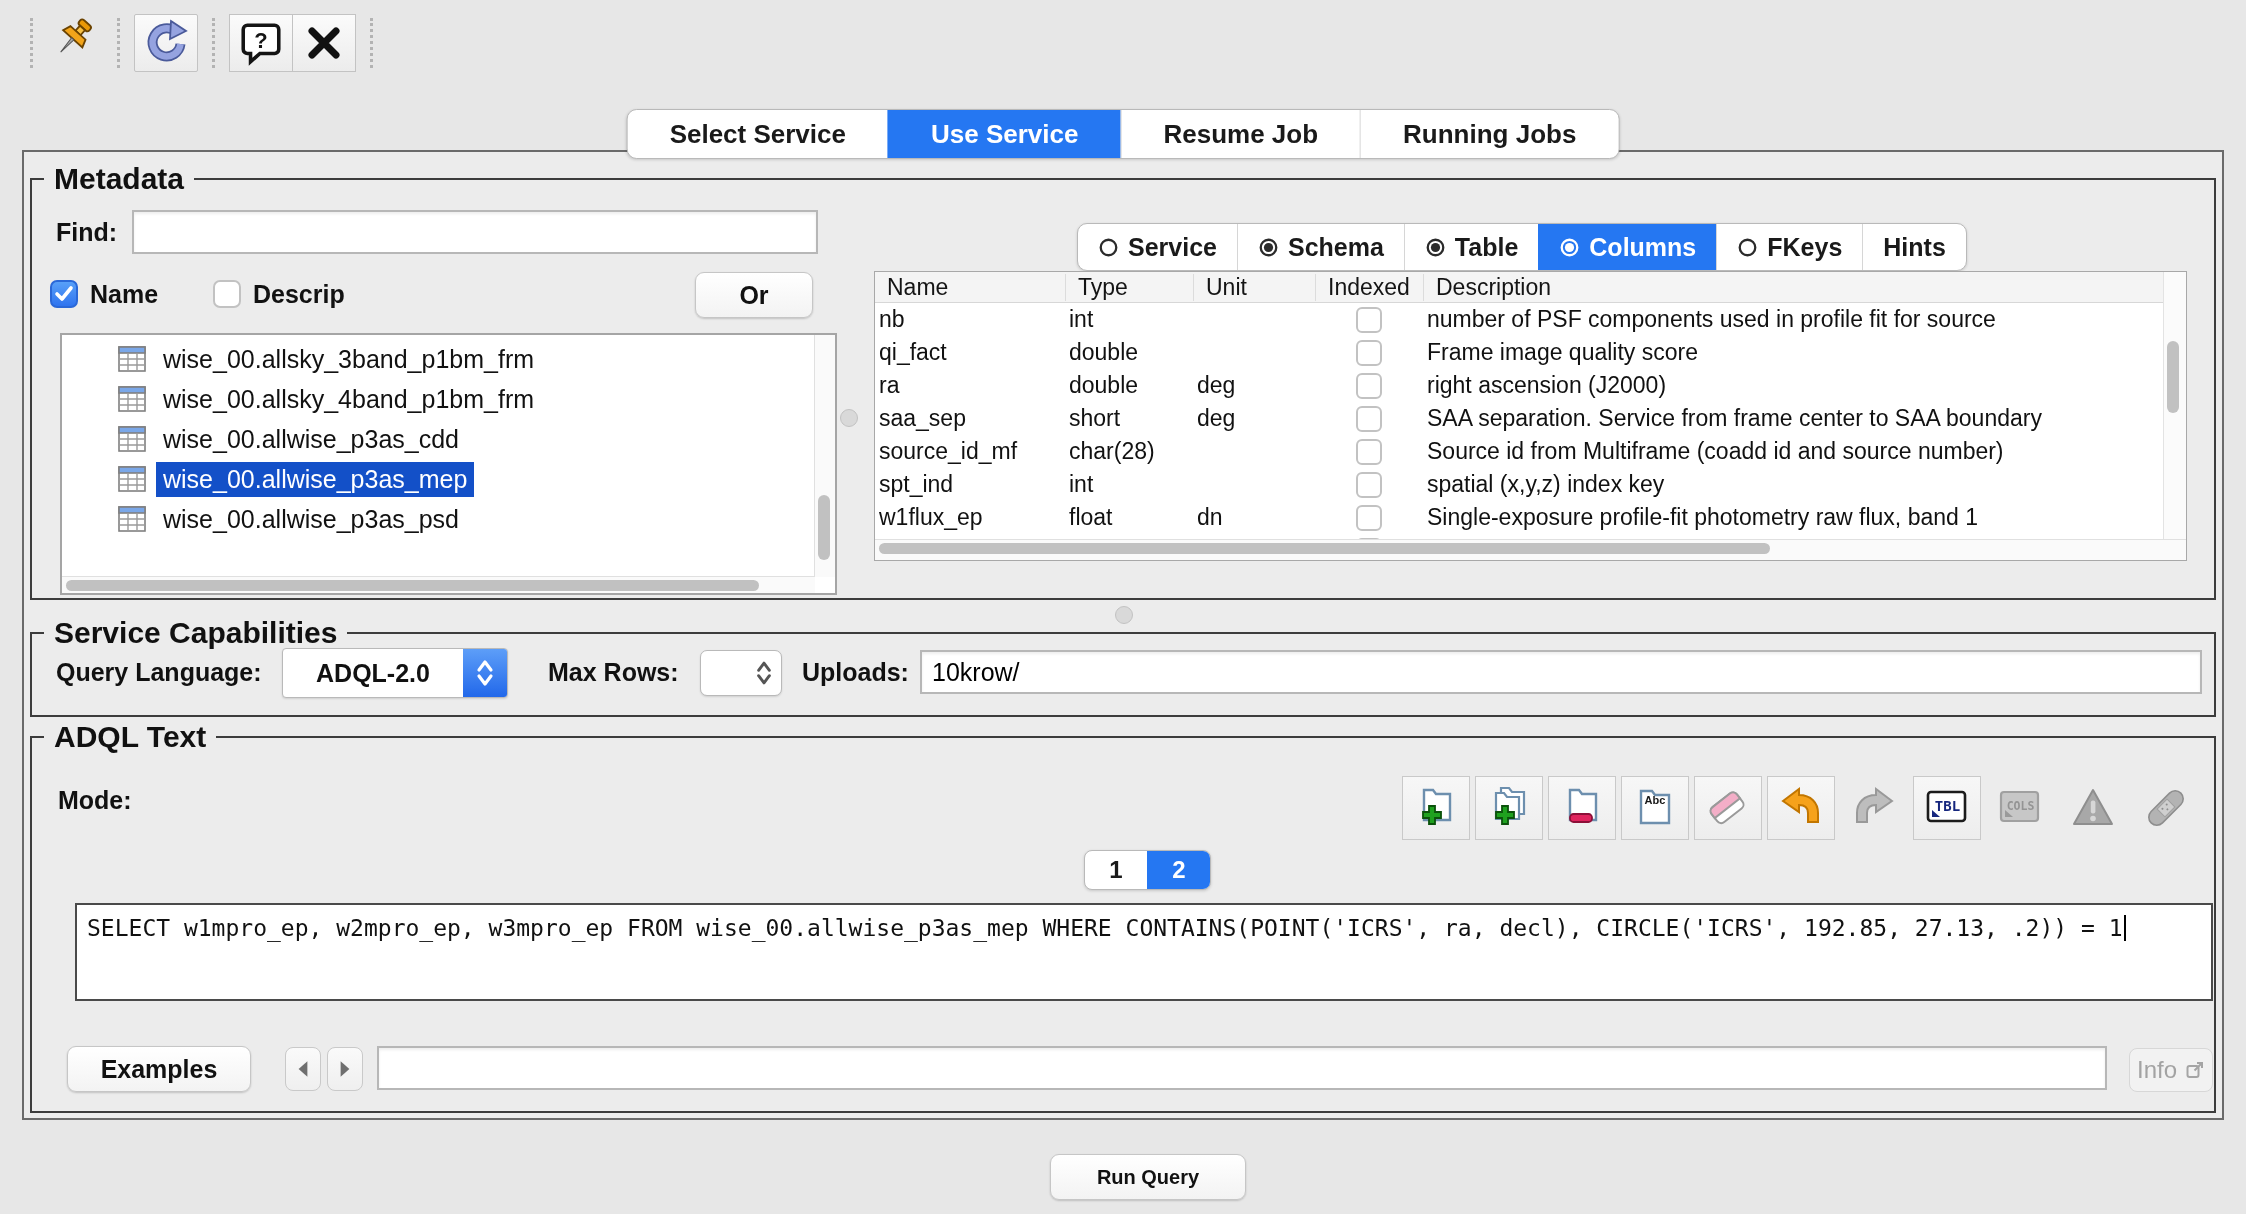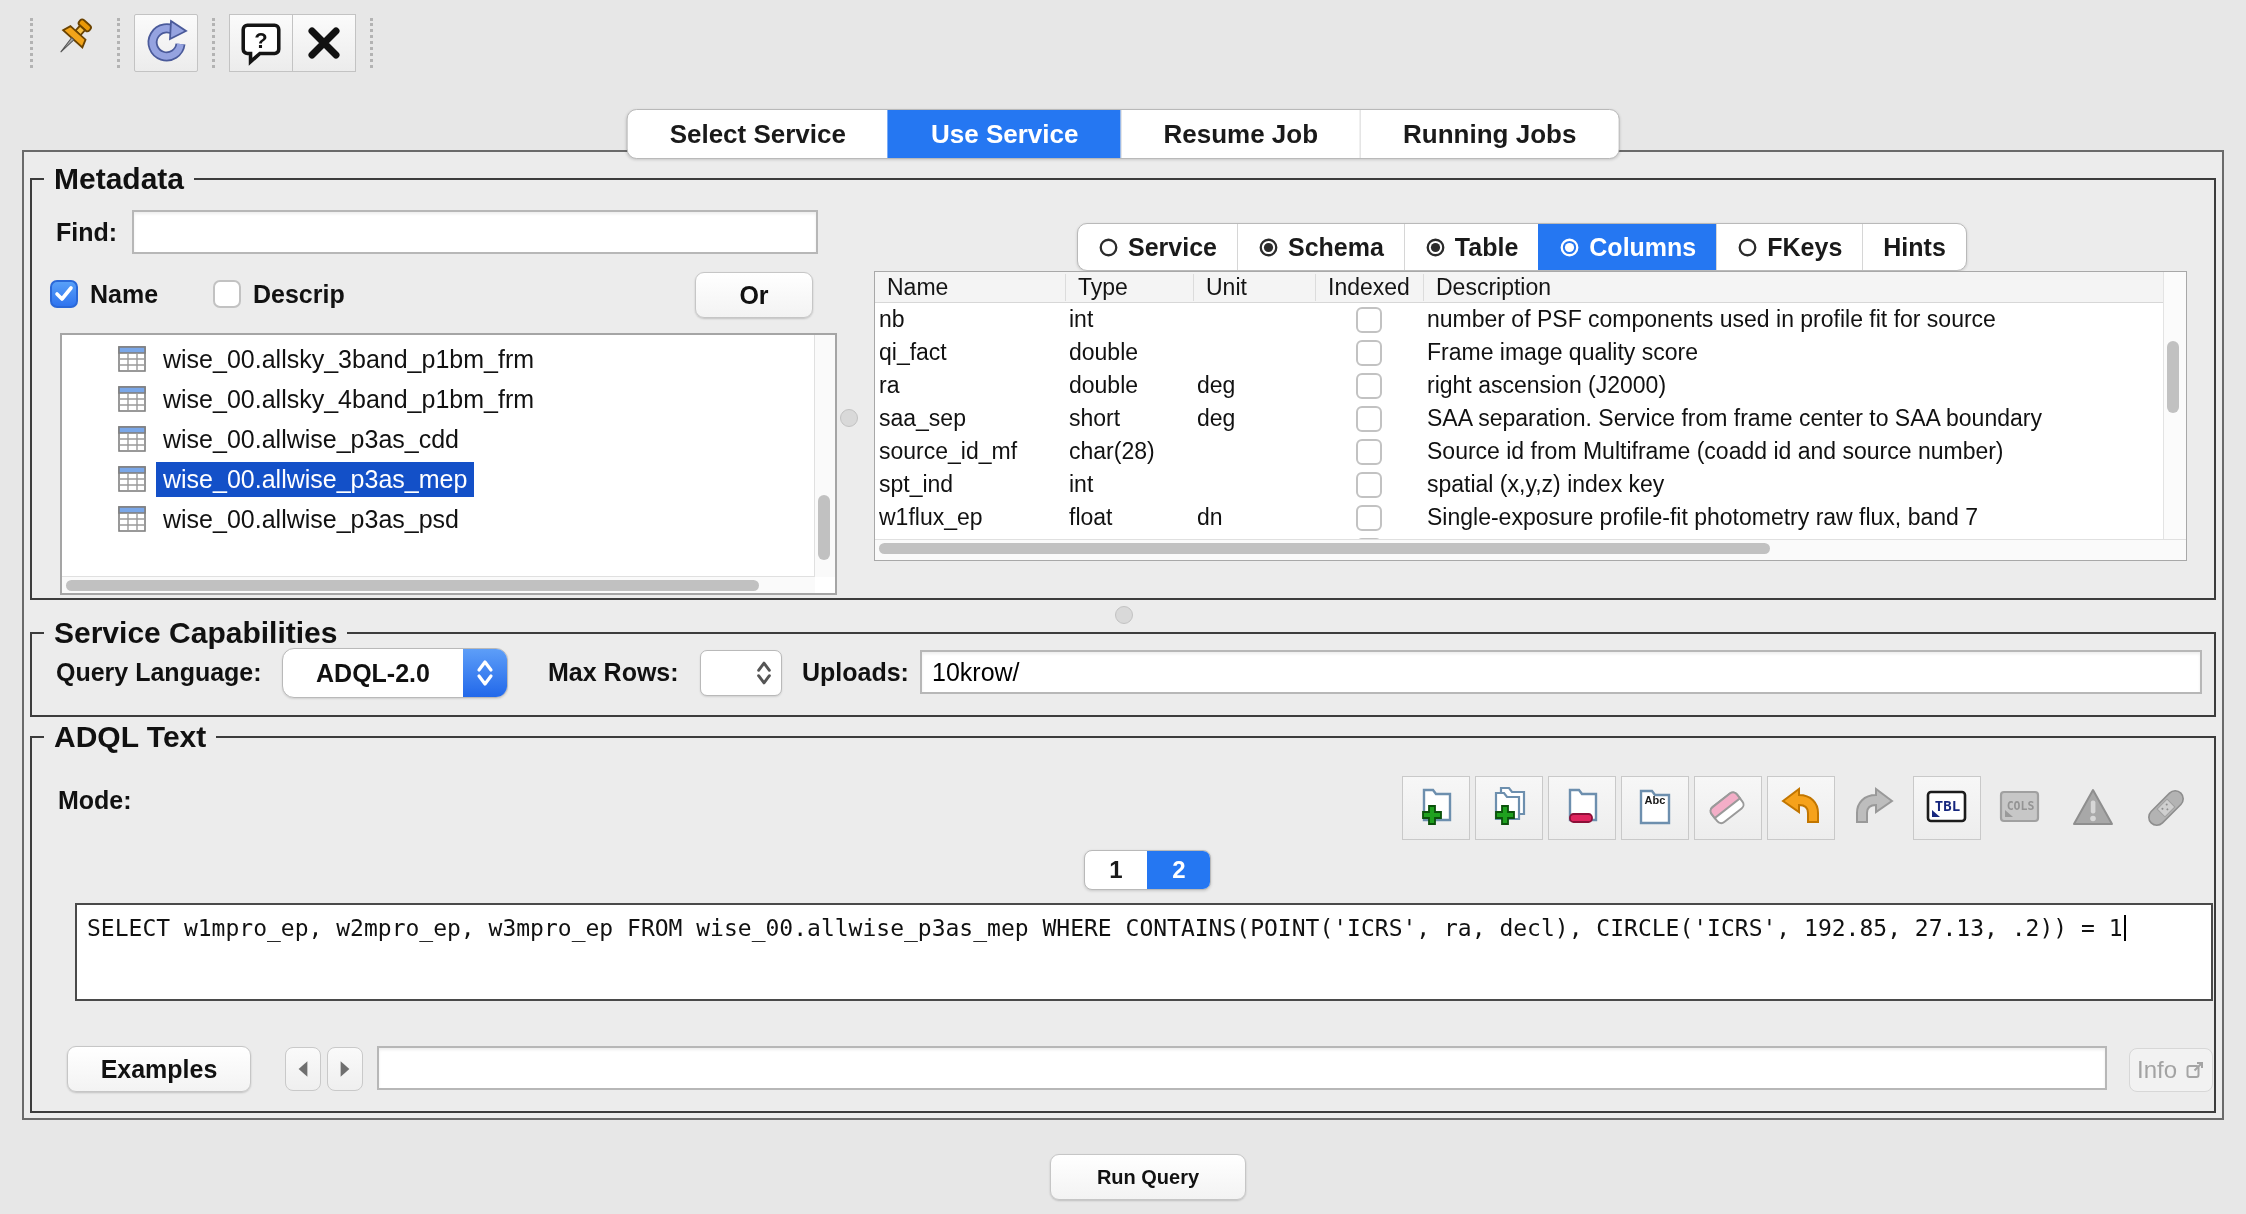--- a/index.html
+++ b/index.html
@@ -49,21 +49,21 @@
 
   
   .cbx{display:inline-block;width:28px;height:28px;border:2px solid #c2c2c2;border-radius:7px;
        background:#fff;box-sizing:border-box;}
   .cbx.checked{background:linear-gradient(#58a0f8,#2f74ef);border-color:#2a68d8;}
   .cb-row{position:absolute;display:flex;align-items:center;gap:12px;}
   .cb-label{font-weight:bold;font-size:25px;}
 
   
   .combo{position:absolute;display:flex;align-items:center;background:#fff;border:1px solid #b9b9b9;
-         border-radius:12px;overflow:hidden;box-shadow:0 1px 2px rgba(0,0,0,.12);}
+         border-radius:4px;overflow:hidden;box-shadow:0 1px 2px rgba(0,0,0,.12);}
   .combo .val{flex:1;text-align:center;font-weight:bold;font-size:25px;}
   .combo .step{width:44px;align-self:stretch;display:flex;align-items:center;justify-content:center;
                background:linear-gradient(#5d9ef8,#2268ea);}
   .spinner{position:absolute;display:flex;align-items:center;justify-content:flex-end;background:#fff;
            border:1px solid #b9b9b9;border-radius:7px;box-shadow:0 1px 2px rgba(0,0,0,.12);padding-right:8px;}
 
   
   .tree-box{position:absolute;left:28px;top:153px;width:777px;height:262px;background:#fff;
             border:2px solid #a5a5a5;box-sizing:border-box;}
   .tree-rows{position:absolute;left:0;top:0;right:20px;bottom:16px;overflow:hidden;padding-top:4px;}
@@ -339,21 +339,21 @@
                 </div>
                 <div class="td col4">spatial (x,y,z) index key</div>
               </div>
               <div class="tr">
                 <div class="td col0">w1flux_ep</div>
                 <div class="td col1">float</div>
                 <div class="td col2">dn</div>
                 <div class="td col3">
                   <span class="cbx"></span>
                 </div>
-                <div class="td col4">Single-exposure profile-fit photometry raw flux, band 7</div>
+                <div class="td col4">Single-exposure profile-fit photometry raw flux, band 1</div>
               </div>
               <div class="tr">
                 <div class="td col0"></div>
                 <div class="td col1"></div>
                 <div class="td col2"></div>
                 <div class="td col3">
                   <span class="cbx"></span>
                 </div>
                 <div class="td col4"></div>
               </div>

